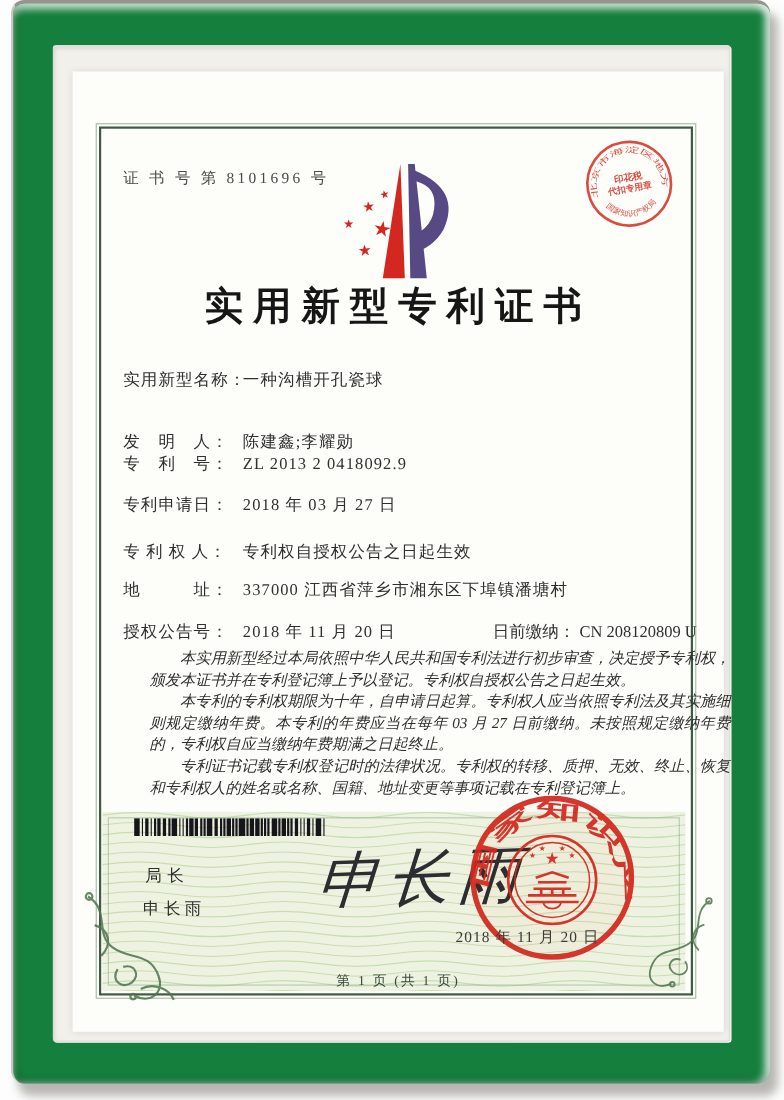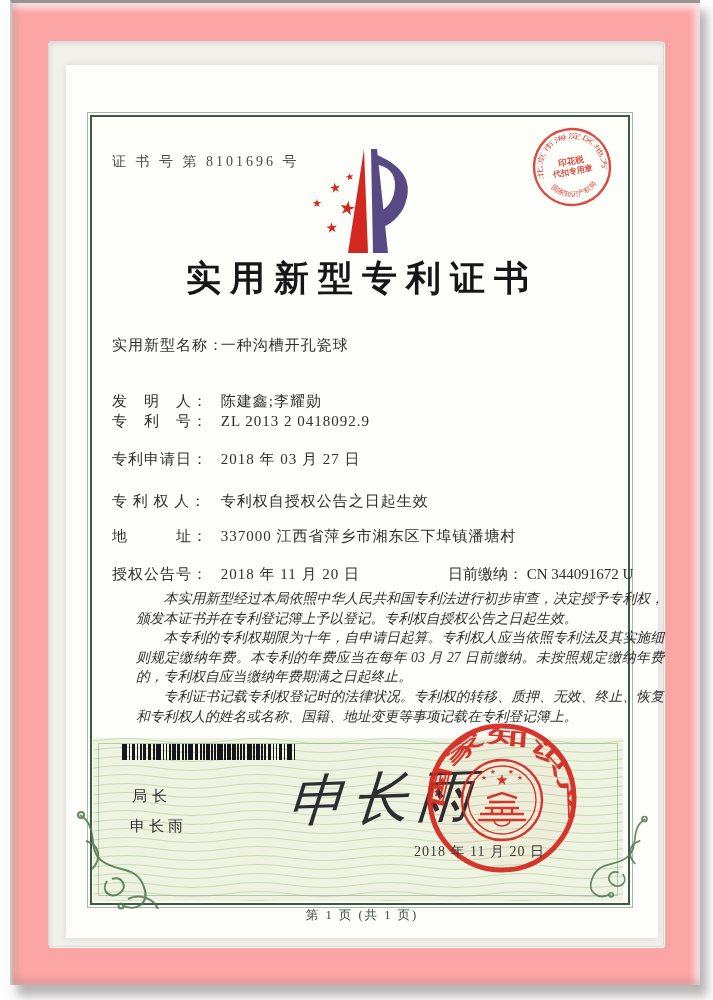--- a/index.html
+++ b/index.html
@@ -4,21 +4,21 @@
 <style>
   html,body{margin:0;padding:0;}
   body{
     width:713px;height:1000px;position:relative;overflow:hidden;
     background:#fdfdfd;
     font-family:"Liberation Serif","DejaVu Serif",serif;
   }
   
   .frame{
     position:absolute;left:10px;top:0;width:688px;height:982px;
-    background:#fca5a5;border-radius:0;
+    background:#15803d;border-radius:12px;
     border-top:3px solid #96948f;border-left:2px solid #c9c7c1;
     box-shadow:
       7px 11px 9px rgba(125,123,119,.55),
       inset 0 -5px 7px rgba(0,0,0,.13),
       inset 5px 0 7px rgba(0,0,0,.07),
       inset -5px 0 7px rgba(255,255,255,.75),
       inset 0 6px 6px rgba(255,255,255,.6);
   }
   .frame-bevel{
     position:absolute;left:36px;top:38px;right:36px;bottom:38px;
@@ -72,21 +72,21 @@
     transform:rotate(-2deg) skewX(-6deg);white-space:nowrap;
     font-family:"DejaVu Sans",sans-serif;
   }
   .main-seal{position:absolute;left:358px;top:655px;width:156px;height:156px;opacity:.93;}
   .seal-date{
     position:absolute;left:348px;top:778px;width:210px;z-index:6;
     font-size:14px;letter-spacing:1px;color:#3d3a38;
   }
   .page-info{
     position:absolute;left:0;right:0;top:818px;text-align:center;
-    font-size:12.5px;color:#39483b;letter-spacing:2px;margin-top:24px;
+    font-size:12.5px;color:#39483b;letter-spacing:2px;
   }
   .tax-stamp{position:absolute;left:464px;top:60px;width:84px;height:84px;opacity:.9;transform:rotate(-10deg);z-index:4;}
   .red{fill:#d3281f;}
 </style>
 </head>
 <body>
 
 <div class="frame">
   <div class="frame-bevel"></div>
 
@@ -190,21 +190,21 @@
     </div>
     <div class="field" style="top:462px">
       <span class="flabel">地　　　址：</span>
       <span class="fvalue">337000  江西省萍乡市湘东区下埠镇潘塘村</span>
     </div>
     <div class="field" style="top:500px">
       <span class="flabel">授权公告号：</span>
       <span class="fvalue">2018 年 11 月 20 日</span>
       <span class="grant-right">
         <span>日前缴纳：</span>
-        <span>CN 344091672 U</span>
+        <span>CN 208120809 U</span>
       </span>
     </div>
 
     <div class="body-text">
       <p>本实用新型经过本局依照中华人民共和国专利法进行初步审查，决定授予专利权，颁发本证书并在专利登记簿上予以登记。专利权自授权公告之日起生效。</p>
       <p>本专利的专利权期限为十年，自申请日起算。专利权人应当依照专利法及其实施细则规定缴纳年费。本专利的年费应当在每年 03 月 27 日前缴纳。未按照规定缴纳年费的，专利权自应当缴纳年费期满之日起终止。</p>
       <p>专利证书记载专利权登记时的法律状况。专利权的转移、质押、无效、终止、恢复和专利权人的姓名或名称、国籍、地址变更等事项记载在专利登记簿上。</p>
     </div>
 
     <div class="barcode" id="barcode">

